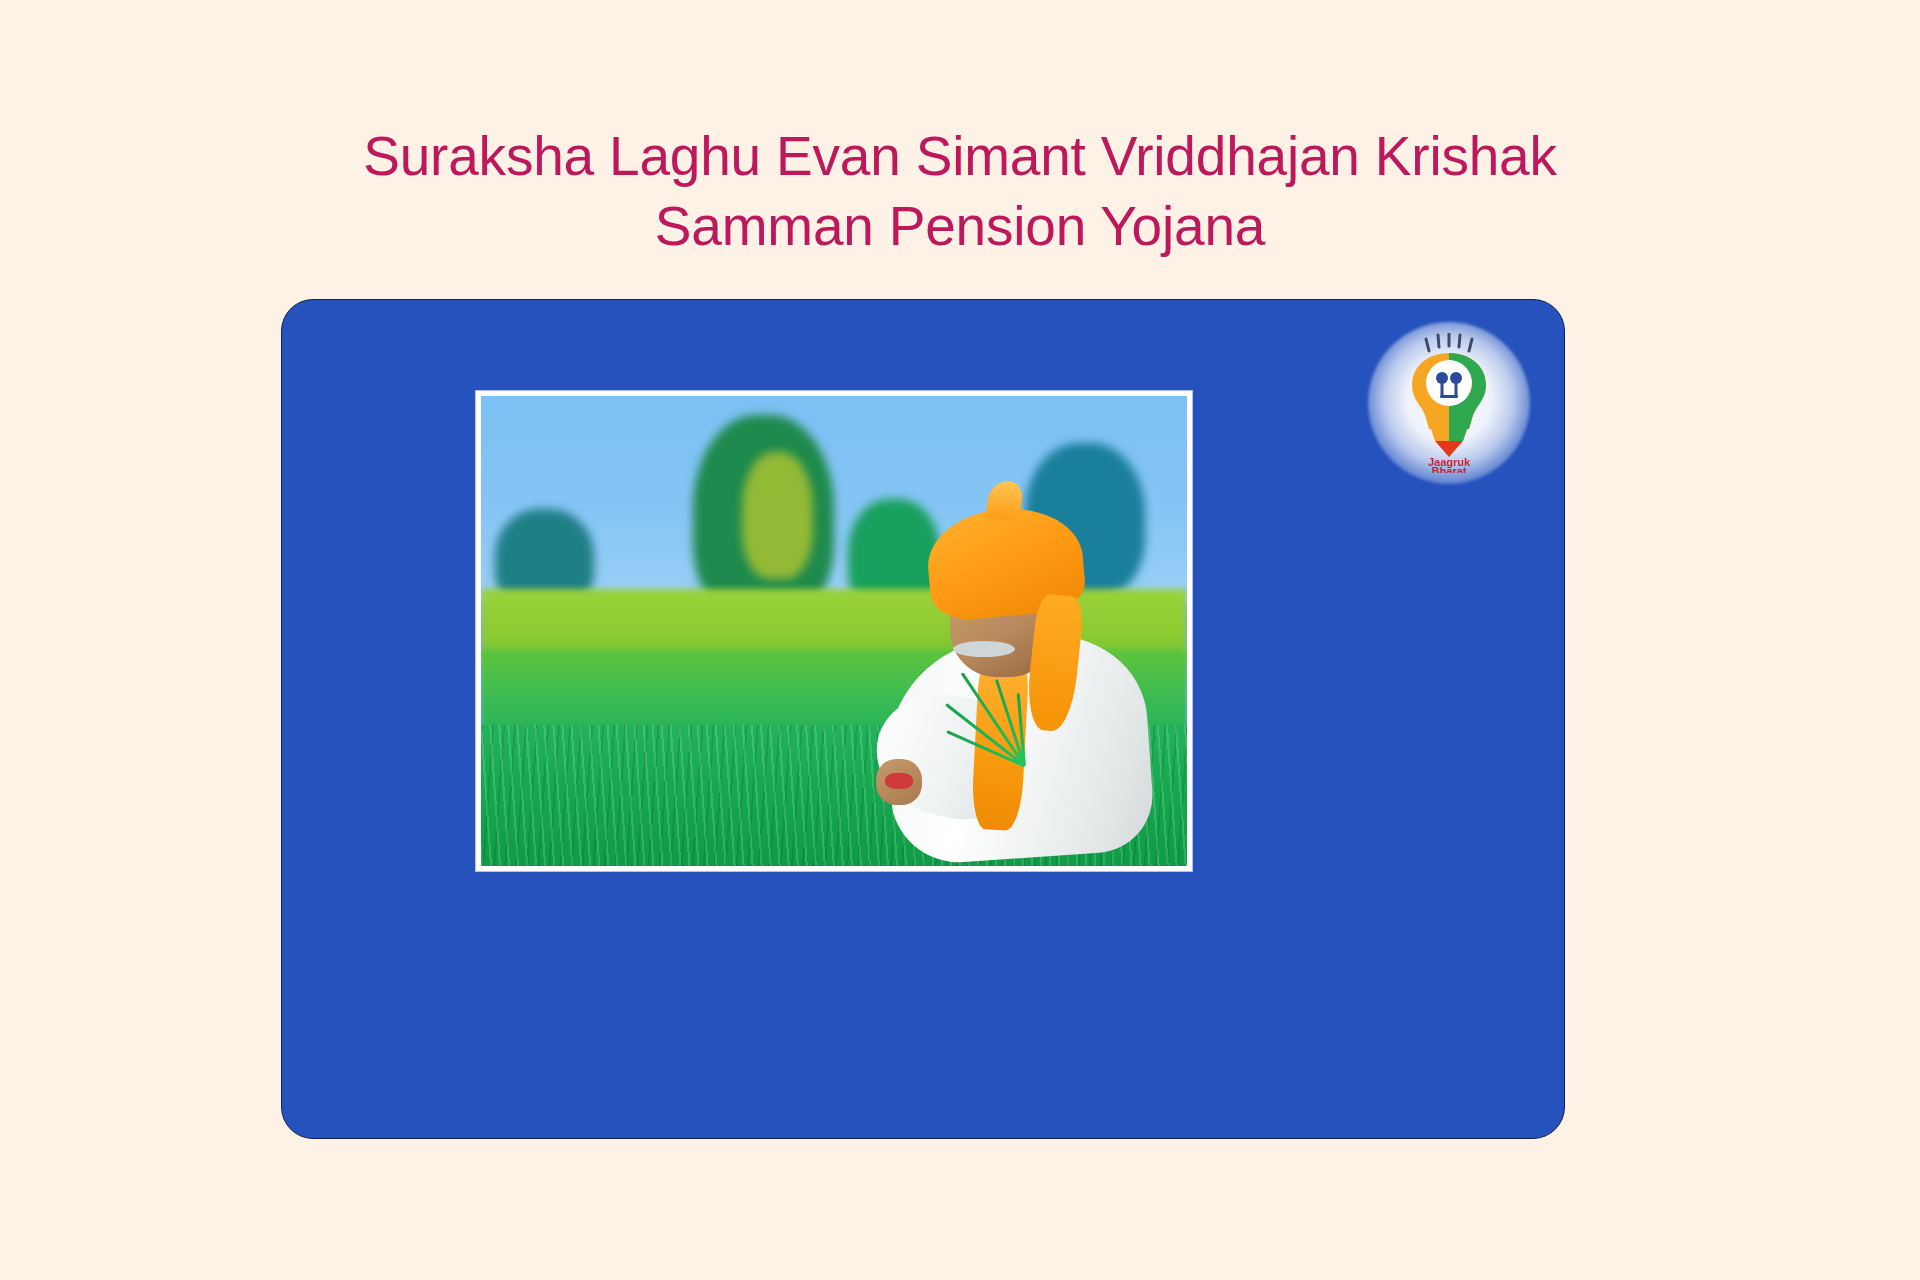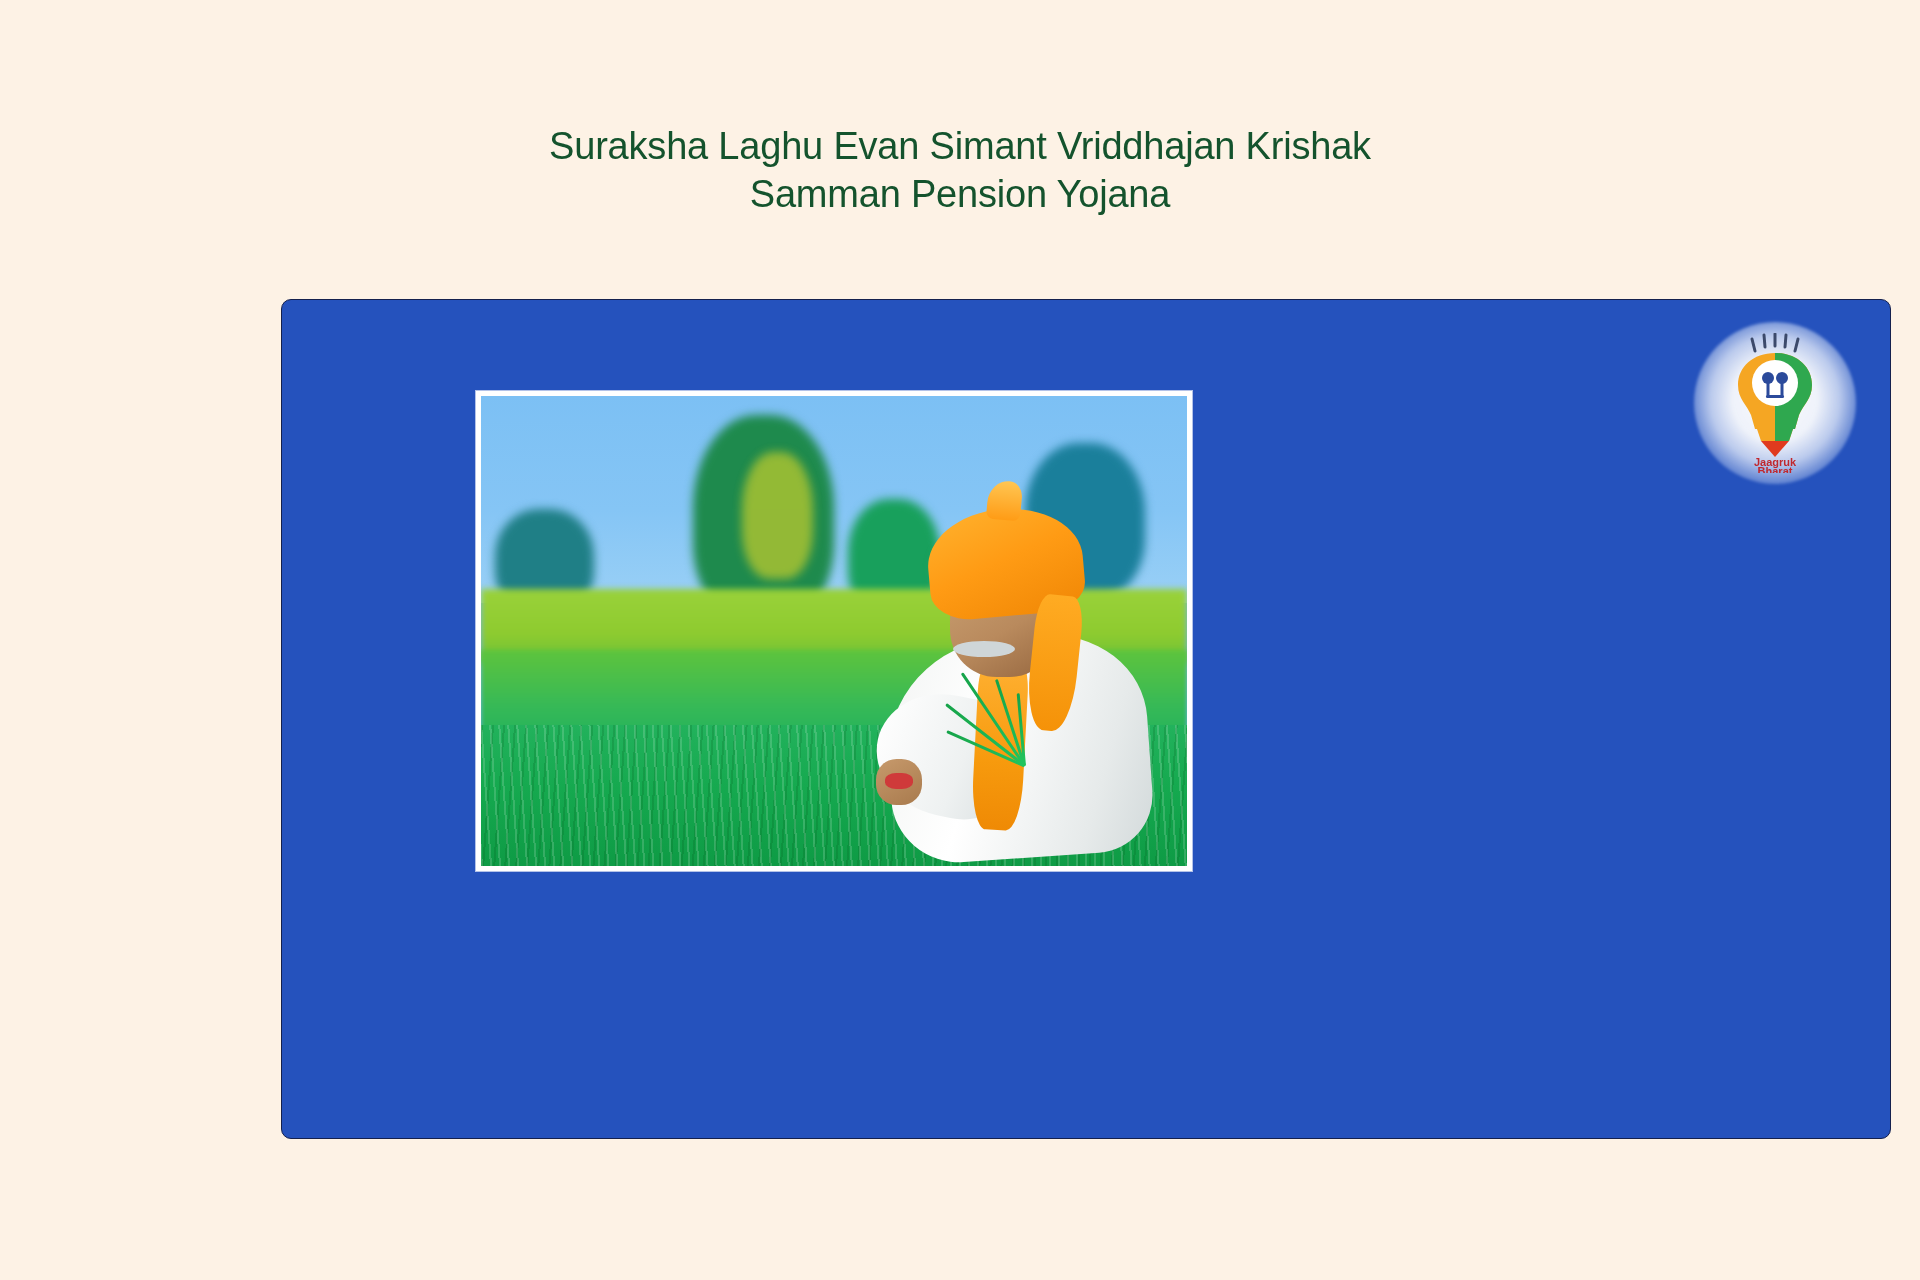--- a/index.html
+++ b/index.html
@@ -22,37 +22,37 @@
     background: #fdf2e5;
   }
 
   
   .article-title {
     position: absolute;
     left: 260px;
     top: 122px;
     width: 1400px;
     text-align: center;
-    font-size: 38px;
+    font-size: 55px;
     line-height: 1.27;
     font-weight: 400;
-    color: #14532d;
+    color: #be185d;
     letter-spacing: -0.2px;
     white-space: pre-line;
   }
 
   
   .hero-card {
     position: absolute;
     left: 281px;
     top: 299px;
-    width: 1610px;
+    width: 1284px;
     height: 840px;
     background: #2552bd;
-    border-radius: 10px;
+    border-radius: 32px;
     border: 1px solid #14204d;
     overflow: hidden;
     text-align: right;
   }
 
   
   .logo-badge {
     position: absolute;
     right: 20px;
     top: 8px;

